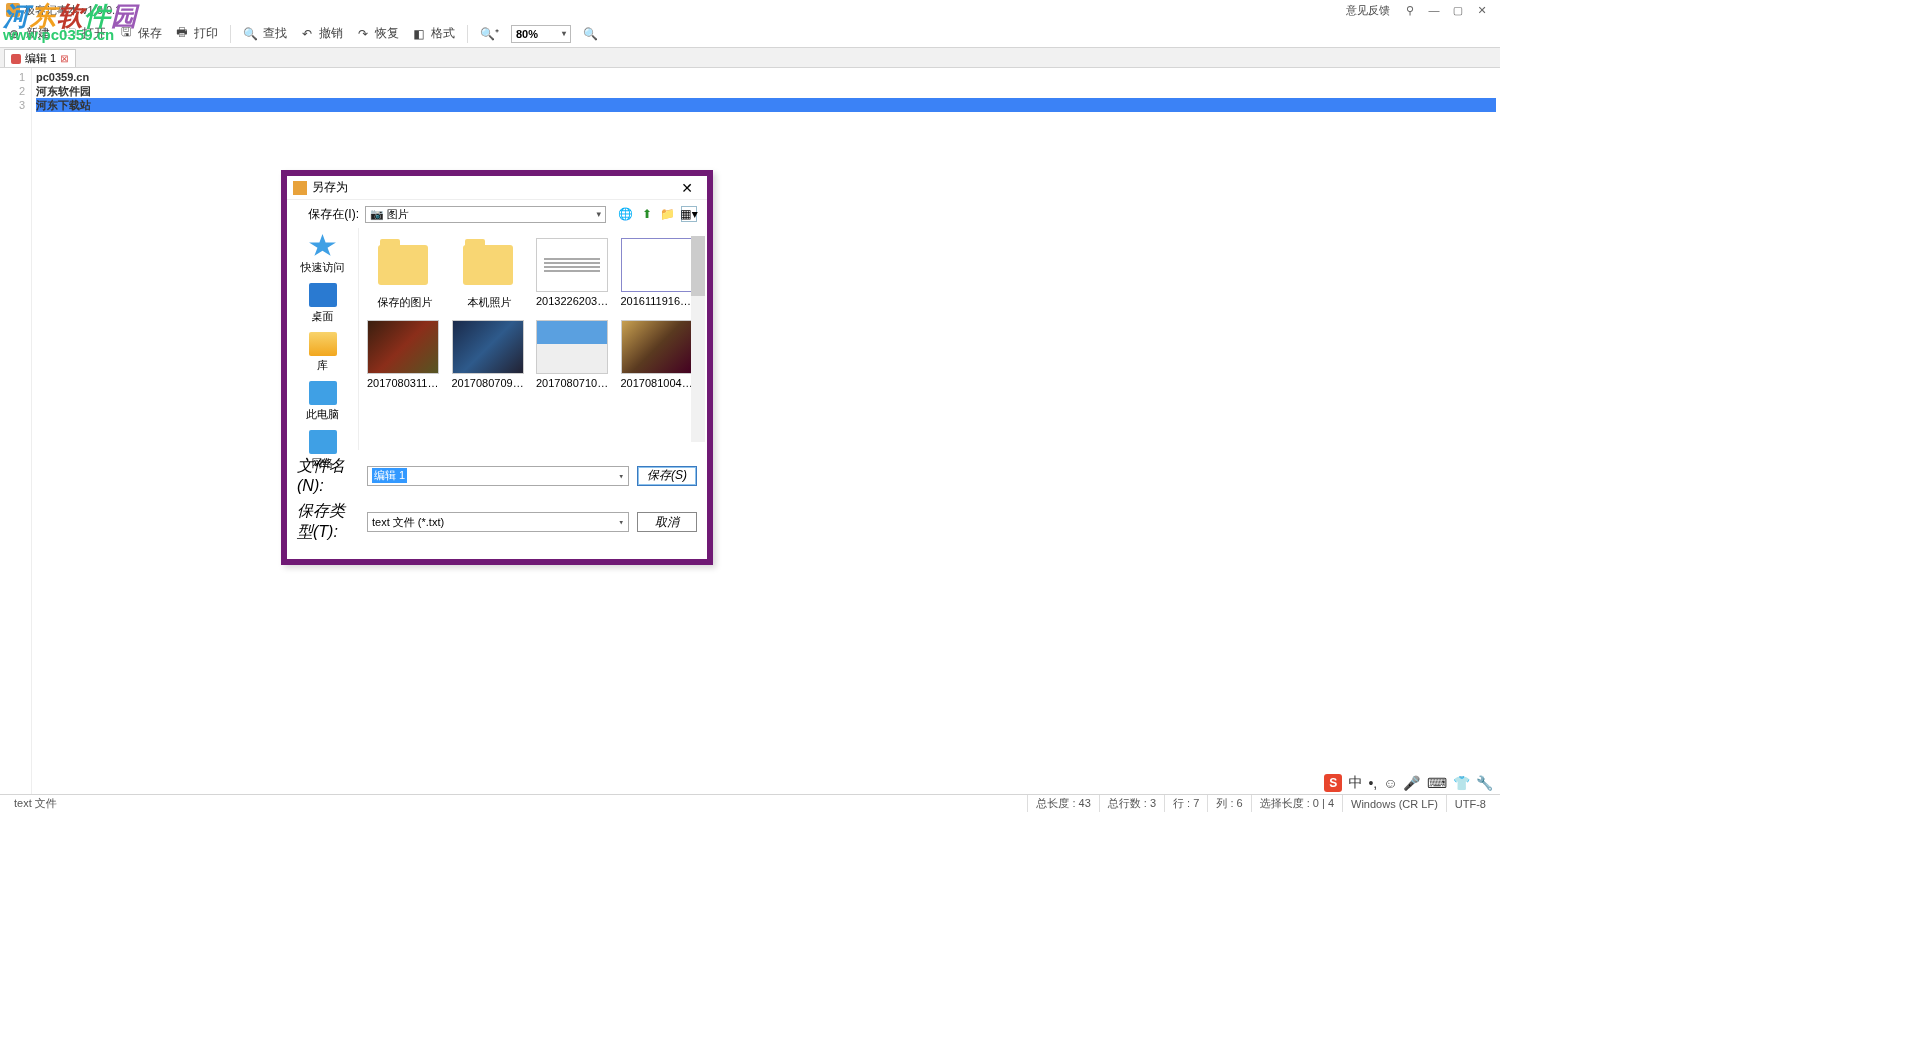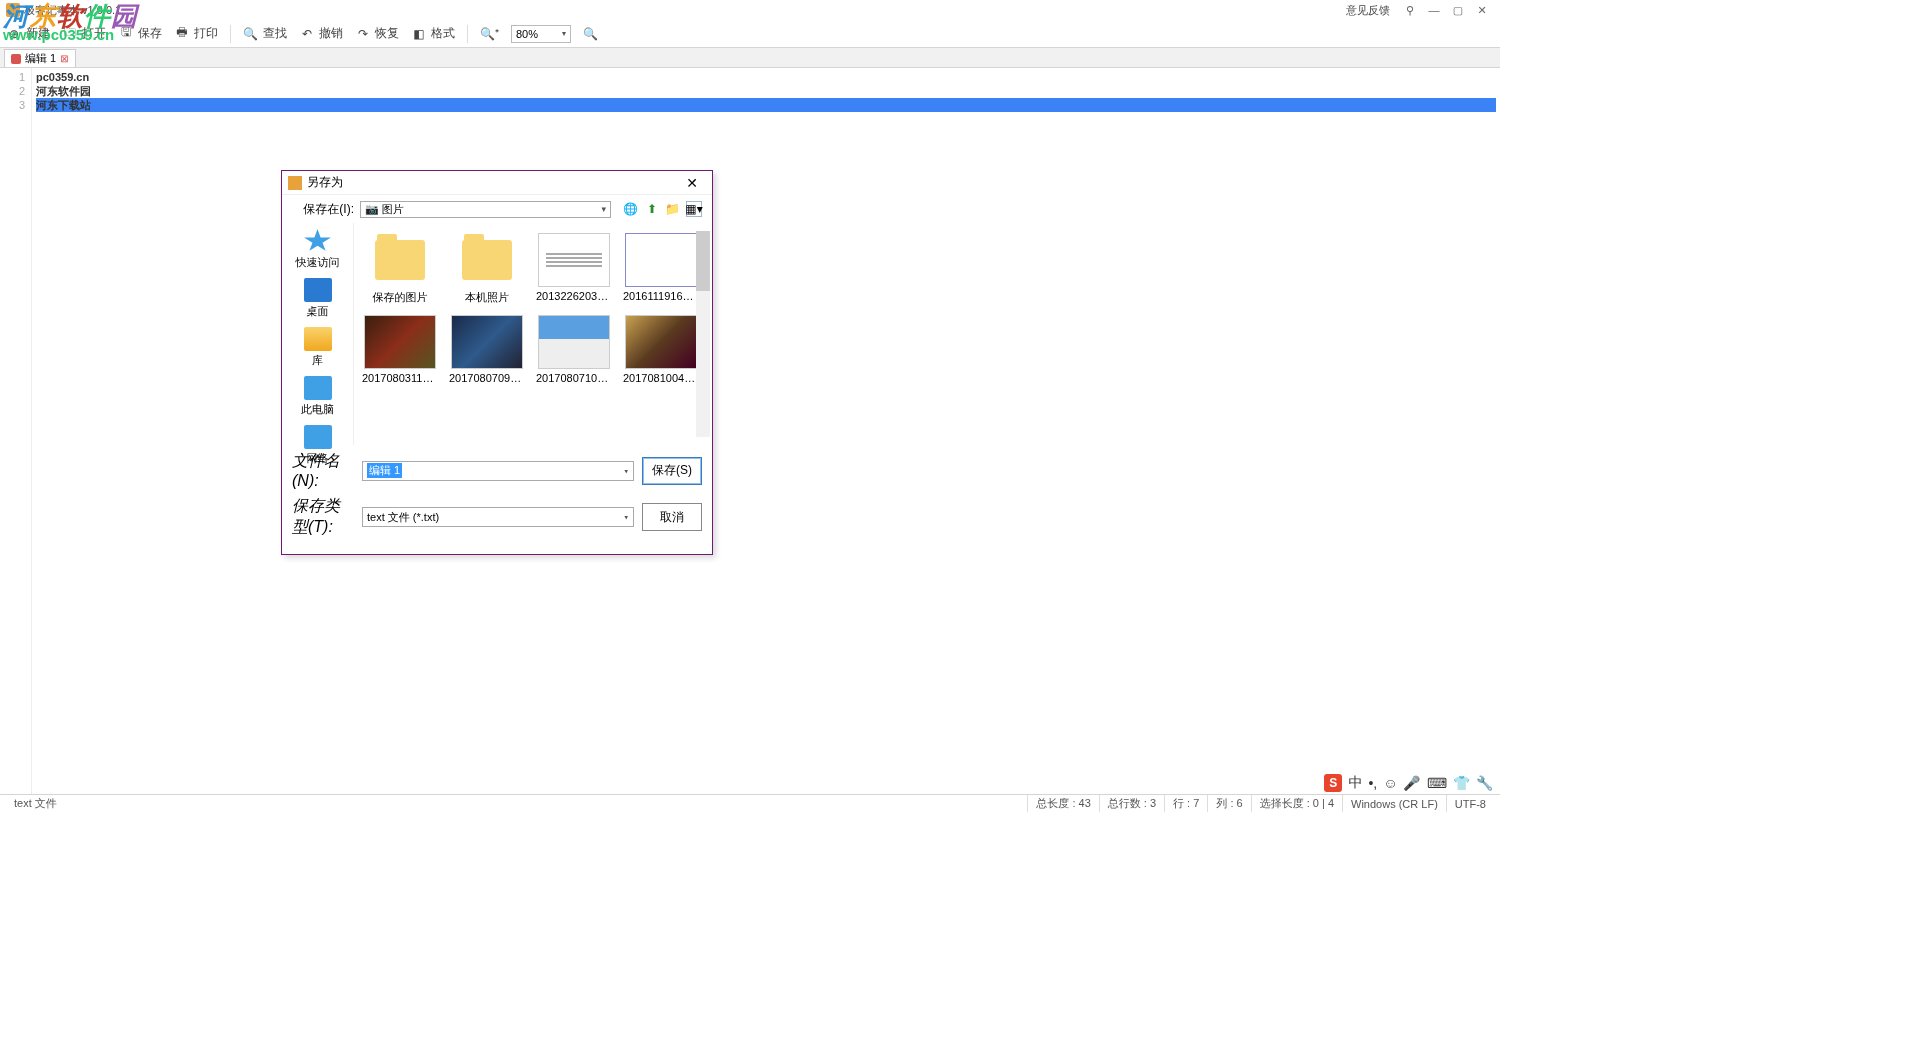--- a/index.html
+++ b/index.html
@@ -16,21 +16,21 @@
 .titlebar .icon { width: 14px; height: 14px; background: #e8a23b; margin-right: 4px; border-radius: 2px; }
 .titlebar .spacer { flex: 1; }
 .titlebar .feedback { margin-right: 8px; }
 .titlebar .winbtn { width: 18px; height: 14px; display: inline-flex; align-items: center; justify-content: center; color: #666; margin: 0 3px; }
 
 
 .toolbar { height: 28px; border-bottom: 1px solid #d5d5d5; display: flex; align-items: center; padding: 0 6px; gap: 12px; background: #fff; }
 .tbtn { display: flex; align-items: center; gap: 4px; color: #444; cursor: pointer; }
 .tbtn .ic { width: 16px; height: 16px; display: inline-flex; align-items: center; justify-content: center; }
 .sep { width: 1px; height: 18px; background: #ddd; }
-.zoombox { border: 1px solid #bbb; height: 18px; width: 60px; font-size: 11px; display: flex; align-items: center; padding: 0 4px; justify-content: space-between; }
+.zoombox { border: 1px solid #bbb; height: 18px; width: 60px; font-size: 11px; display: flex; align-items: center; padding: 0 4px; justify-content: space-between; font-weight: bold; }
 .zoombox::after { content: "▾"; font-size: 8px; color: #555; }
 
 
 .tabbar { height: 20px; background: #f1f1f1; border-bottom: 1px solid #d5d5d5; display: flex; align-items: flex-end; }
 .tab { height: 18px; background: #fff; border: 1px solid #ccc; border-bottom: none; padding: 0 6px; display: flex; align-items: center; gap: 4px; font-size: 11px; margin-left: 4px; }
 .tab .dot { width: 10px; height: 10px; background: #d9534f; border-radius: 2px; }
 .tab .x { color: #d9534f; font-size: 10px; }
 
 
 .editor { display: flex; height: calc(100% - 20px - 28px - 20px - 18px); }
@@ -42,21 +42,21 @@
 .status { position: absolute; bottom: 0; left: 0; right: 0; height: 18px; background: #fff; border-top: 1px solid #d5d5d5; display: flex; align-items: center; font-size: 11px; color: #555; padding: 0 6px; }
 .status .spacer { flex: 1; }
 .status .seg { padding: 0 8px; border-left: 1px solid #ddd; height: 100%; display: flex; align-items: center; }
 .status .seg:first-of-type { border-left: none; }
 
 
 .tray { position: absolute; right: 6px; bottom: 20px; display: flex; align-items: center; gap: 6px; color: #333; font-size: 14px; }
 .tray .sq { width: 18px; height: 18px; background: #e8452d; color: #fff; display: flex; align-items: center; justify-content: center; font-weight: bold; border-radius: 3px; font-size: 12px; }
 
 
-.dialog { position: absolute; left: 281px; top: 170px; width: 432px; background: #fff; border: 1px solid #701a75; box-shadow: 3px 3px 6px rgba(0,0,0,0.15); }
+.dialog { position: absolute; left: 281px; top: 170px; width: 432px; background: #fff; border: 6px solid #701a75; box-shadow: 3px 3px 6px rgba(0,0,0,0.15); }
 .dlg-title { height: 24px; display: flex; align-items: center; padding: 0 6px; font-size: 12px; border-bottom: 1px solid #eee; }
 .dlg-title .icon { width: 14px; height: 14px; background: #e8a23b; margin-right: 5px; }
 .dlg-title .spacer { flex: 1; }
 .dlg-title .x { width: 28px; height: 18px; display: flex; align-items: center; justify-content: center; font-size: 14px; }
 
 .dlg-locrow { height: 28px; display: flex; align-items: center; padding: 4px 10px; gap: 6px; }
 .dlg-locrow .lbl { width: 62px; text-align: right; font-size: 12px; }
 .dlg-locrow select, .dlg-locrow .droplike { flex: 1; height: 17px; border: 1px solid #aaa; font-size: 11px; padding: 0 4px; background: #fff; display: flex; align-items: center; justify-content: space-between; }
 .droplike::after { content: "▾"; font-size: 9px; color: #555; }
 .navicons { display: flex; gap: 5px; margin-left: 6px; }
@@ -66,21 +66,21 @@
 .places { width: 72px; border-right: 1px solid #eee; display: flex; flex-direction: column; align-items: center; padding-top: 6px; gap: 8px; }
 .place { display: flex; flex-direction: column; align-items: center; gap: 2px; font-size: 11px; cursor: pointer; }
 .place .pic { width: 28px; height: 24px; }
 .pic.star { background: #3fa0e5; clip-path: polygon(50% 0,61% 35%,98% 35%,68% 57%,79% 91%,50% 70%,21% 91%,32% 57%,2% 35%,39% 35%); }
 .pic.desk { background: #2a7ad1; border-radius: 2px; }
 .pic.lib { background: linear-gradient(#f8d36b,#f2a71e); border-radius: 2px; }
 .pic.pc { background: #3fa0e5; border-radius: 2px; }
 .pic.net { background: #3fa0e5; border-radius: 2px; }
 
 .filegrid { flex: 1; padding: 10px 8px; display: grid; grid-template-columns: repeat(4, 1fr); gap: 10px 6px; align-content: start; overflow: hidden; position: relative; }
-.fitem { display: flex; flex-direction: column; align-items: center; gap: 3px; font-size: 11px; max-width: 76px; }
+.fitem { display: flex; flex-direction: column; gap: 3px; font-size: 11px; max-width: 76px; }
 .fitem .thumb { width: 72px; height: 54px; border: 1px solid #ccc; background: #fff; display: flex; align-items: center; justify-content: center; }
 .fitem .thumb.folder { border: none; }
 .folder-shape { width: 50px; height: 40px; background: #f8d673; border-radius: 3px; position: relative; }
 .folder-shape::before { content: ""; position: absolute; top: -6px; left: 2px; width: 20px; height: 8px; background: #f8d673; border-radius: 2px 2px 0 0; }
 .fitem .name { text-align: center; white-space: nowrap; overflow: hidden; text-overflow: ellipsis; width: 100%; }
 .thumb.img1 { background: linear-gradient(135deg,#3a1f0f,#8b2e1a,#552); }
 .thumb.img2 { background: linear-gradient(135deg,#1a2a4a,#2e5a8b,#223); }
 .thumb.img3 { background: linear-gradient(#5aa0e0 45%,#eee 45%); }
 .thumb.img4 { background: linear-gradient(135deg,#c8a050,#5a3a20,#402); }
 .thumb.doc { background: #fff; display:flex; flex-direction:column; padding:4px; gap:2px;}
@@ -89,21 +89,21 @@
 .scrollbar { position: absolute; right: 2px; top: 8px; bottom: 8px; width: 14px; background: #f1f1f1; }
 .scrollbar .th { width: 100%; height: 60px; background: #ccc; }
 
 .dlg-bottom { padding: 6px 10px 10px 10px; }
 .brow { display: flex; align-items: center; gap: 8px; margin-bottom: 6px; }
 .brow .lbl { width: 62px; text-align: left; font-size: 16px; font-style: italic; }
 .brow .field { flex: 1; height: 20px; border: 1px solid #aaa; display: flex; align-items: center; padding: 0 4px; font-family: Consolas, monospace; font-size: 11px; justify-content: space-between; }
 .brow .field.sel { background: #fff; }
 .brow .field .selected { background: #3399ff; color: #fff; padding: 0 2px; }
 .brow .field::after { content: "▾"; font-size: 9px; color: #555; }
-.brow .btn { width: 60px; height: 28px; border: 1px solid #888; background: #fff; font-size: 12px; display: flex; align-items: center; justify-content: center; cursor: pointer; }
+.brow .btn { width: 60px; height: 20px; border: 1px solid #888; background: #fff; font-size: 12px; display: flex; align-items: center; justify-content: center; cursor: pointer; font-style: italic; }
 .brow .btn.primary { border: 1px solid #3a7ac0; box-shadow: inset 0 0 0 1px #8cc2ed; }
 </style>
 </head>
 <body>
 
 <div class="watermark">
   <div class="cn"><span>河</span><span>东</span><span>软</span><span>件</span><span>园</span></div>
   <div class="url">www.pc0359.cn</div>
 </div>
 

